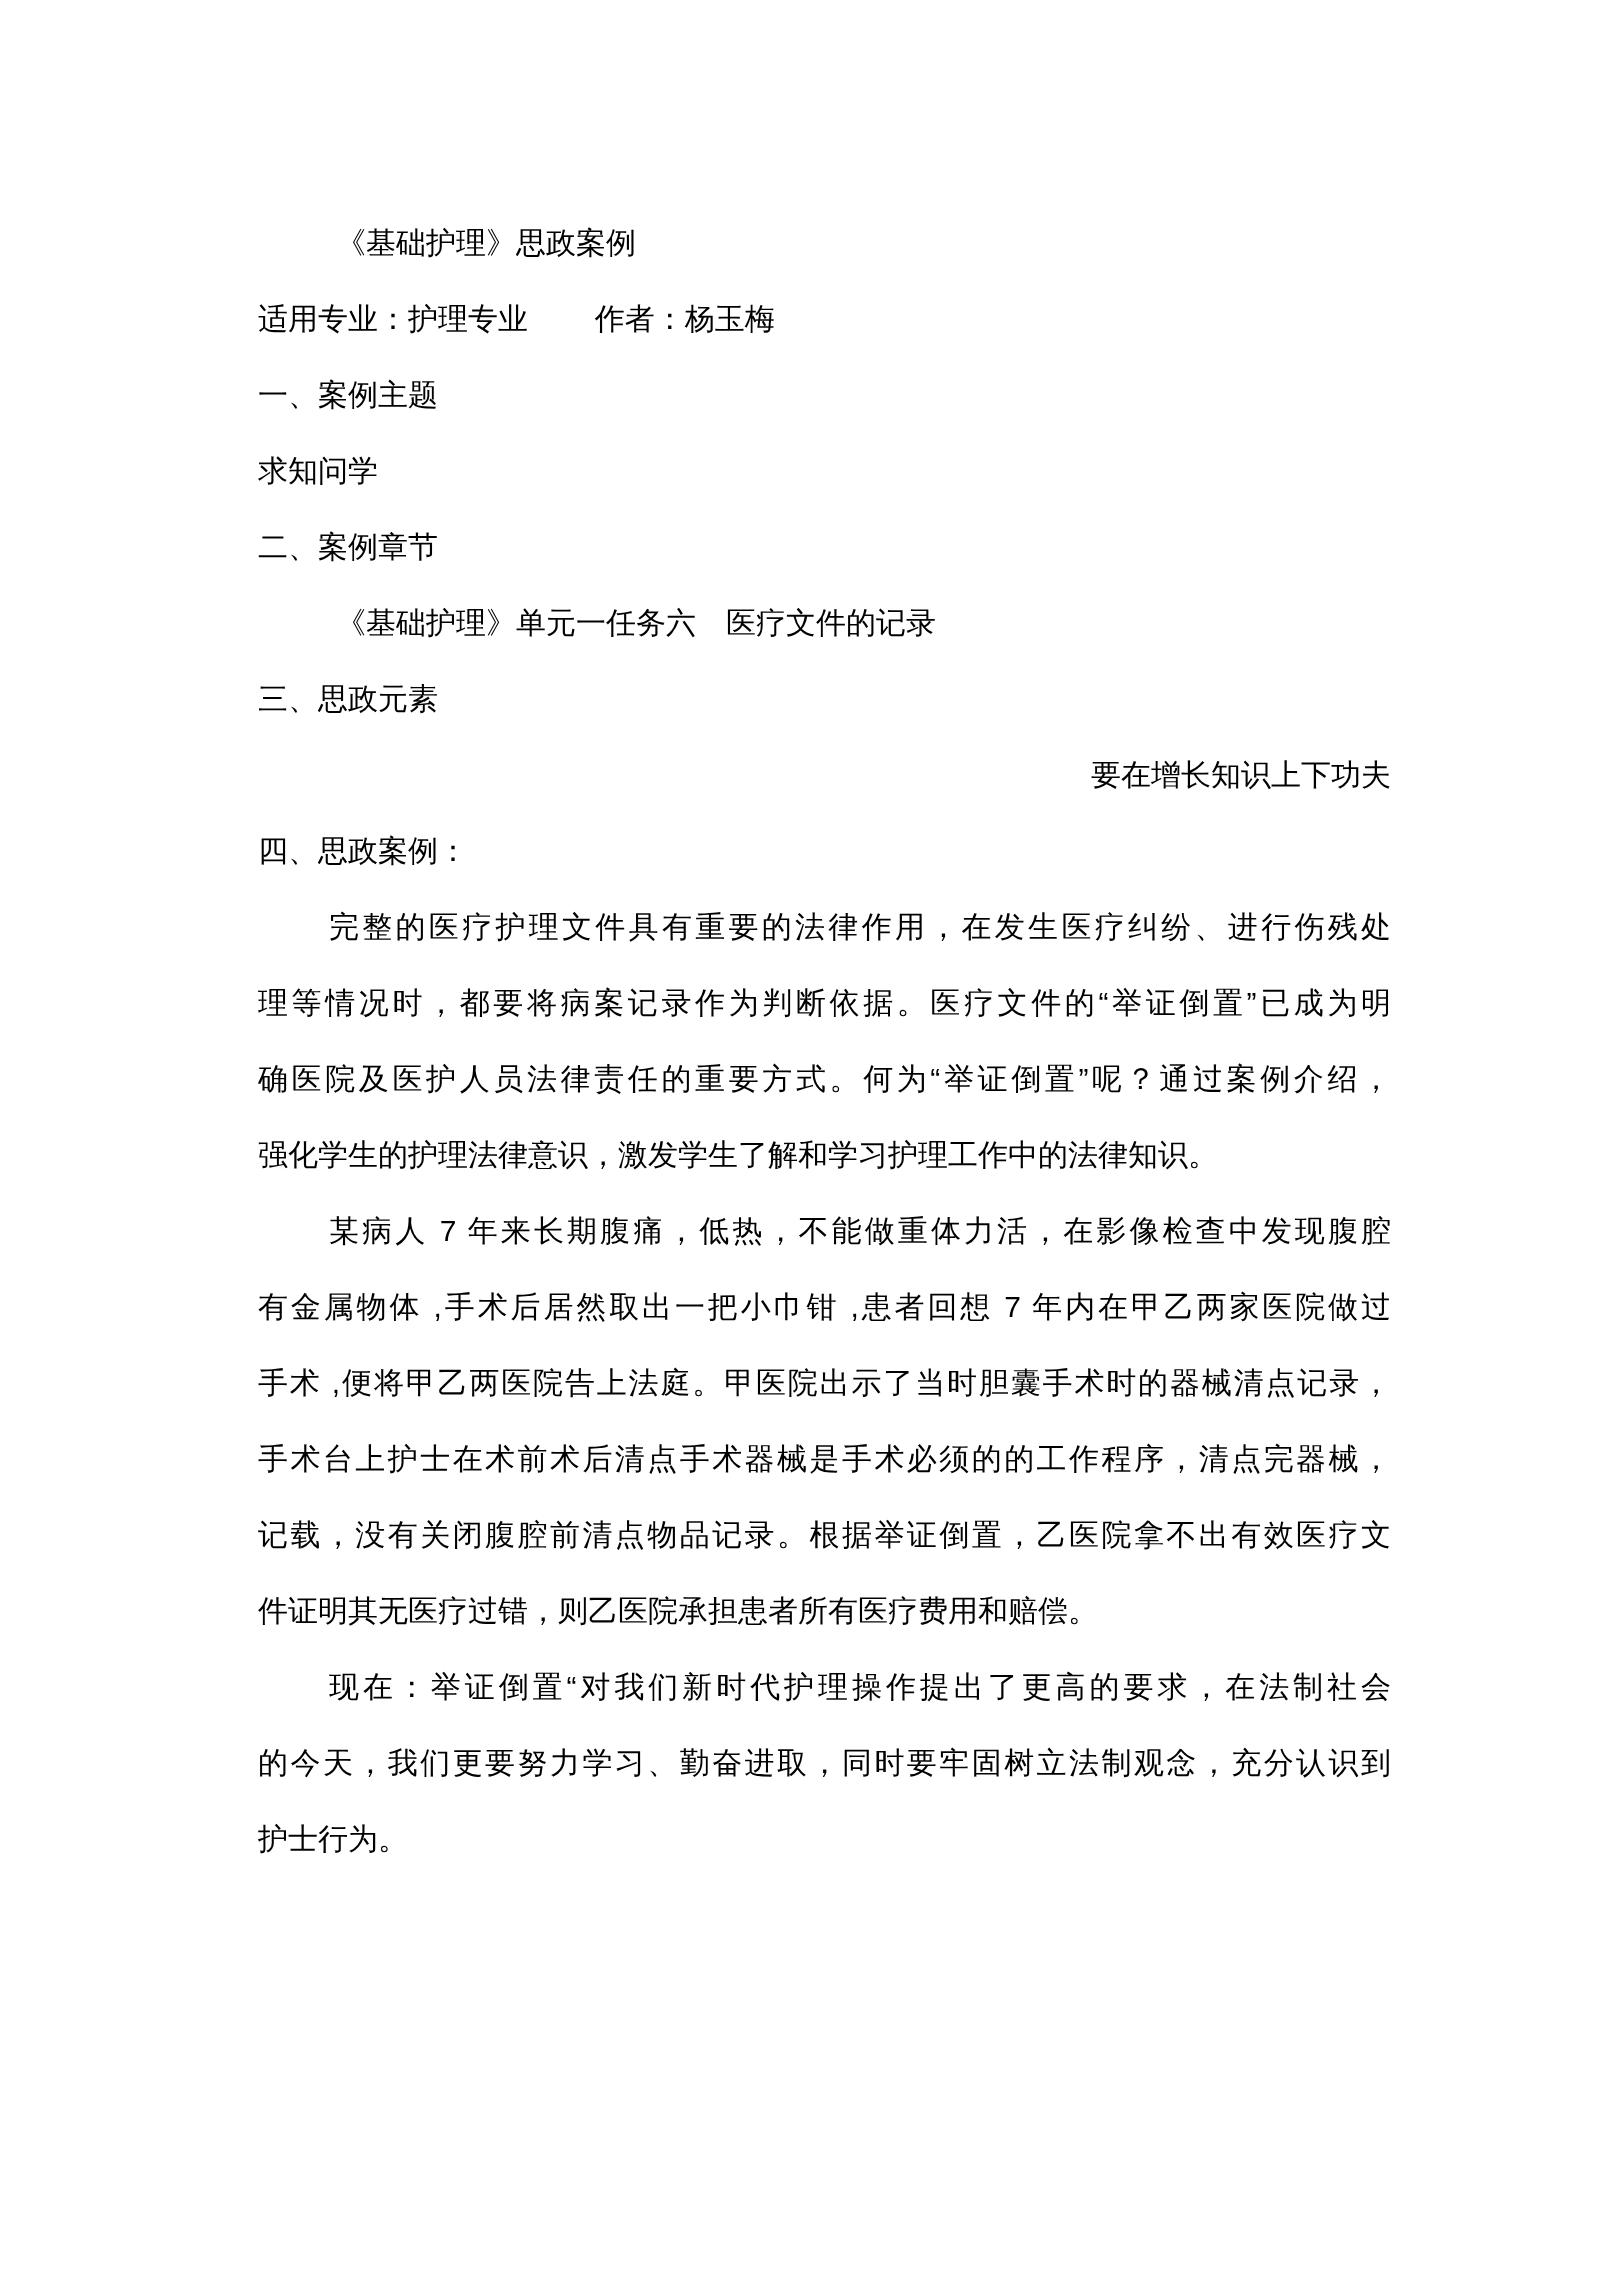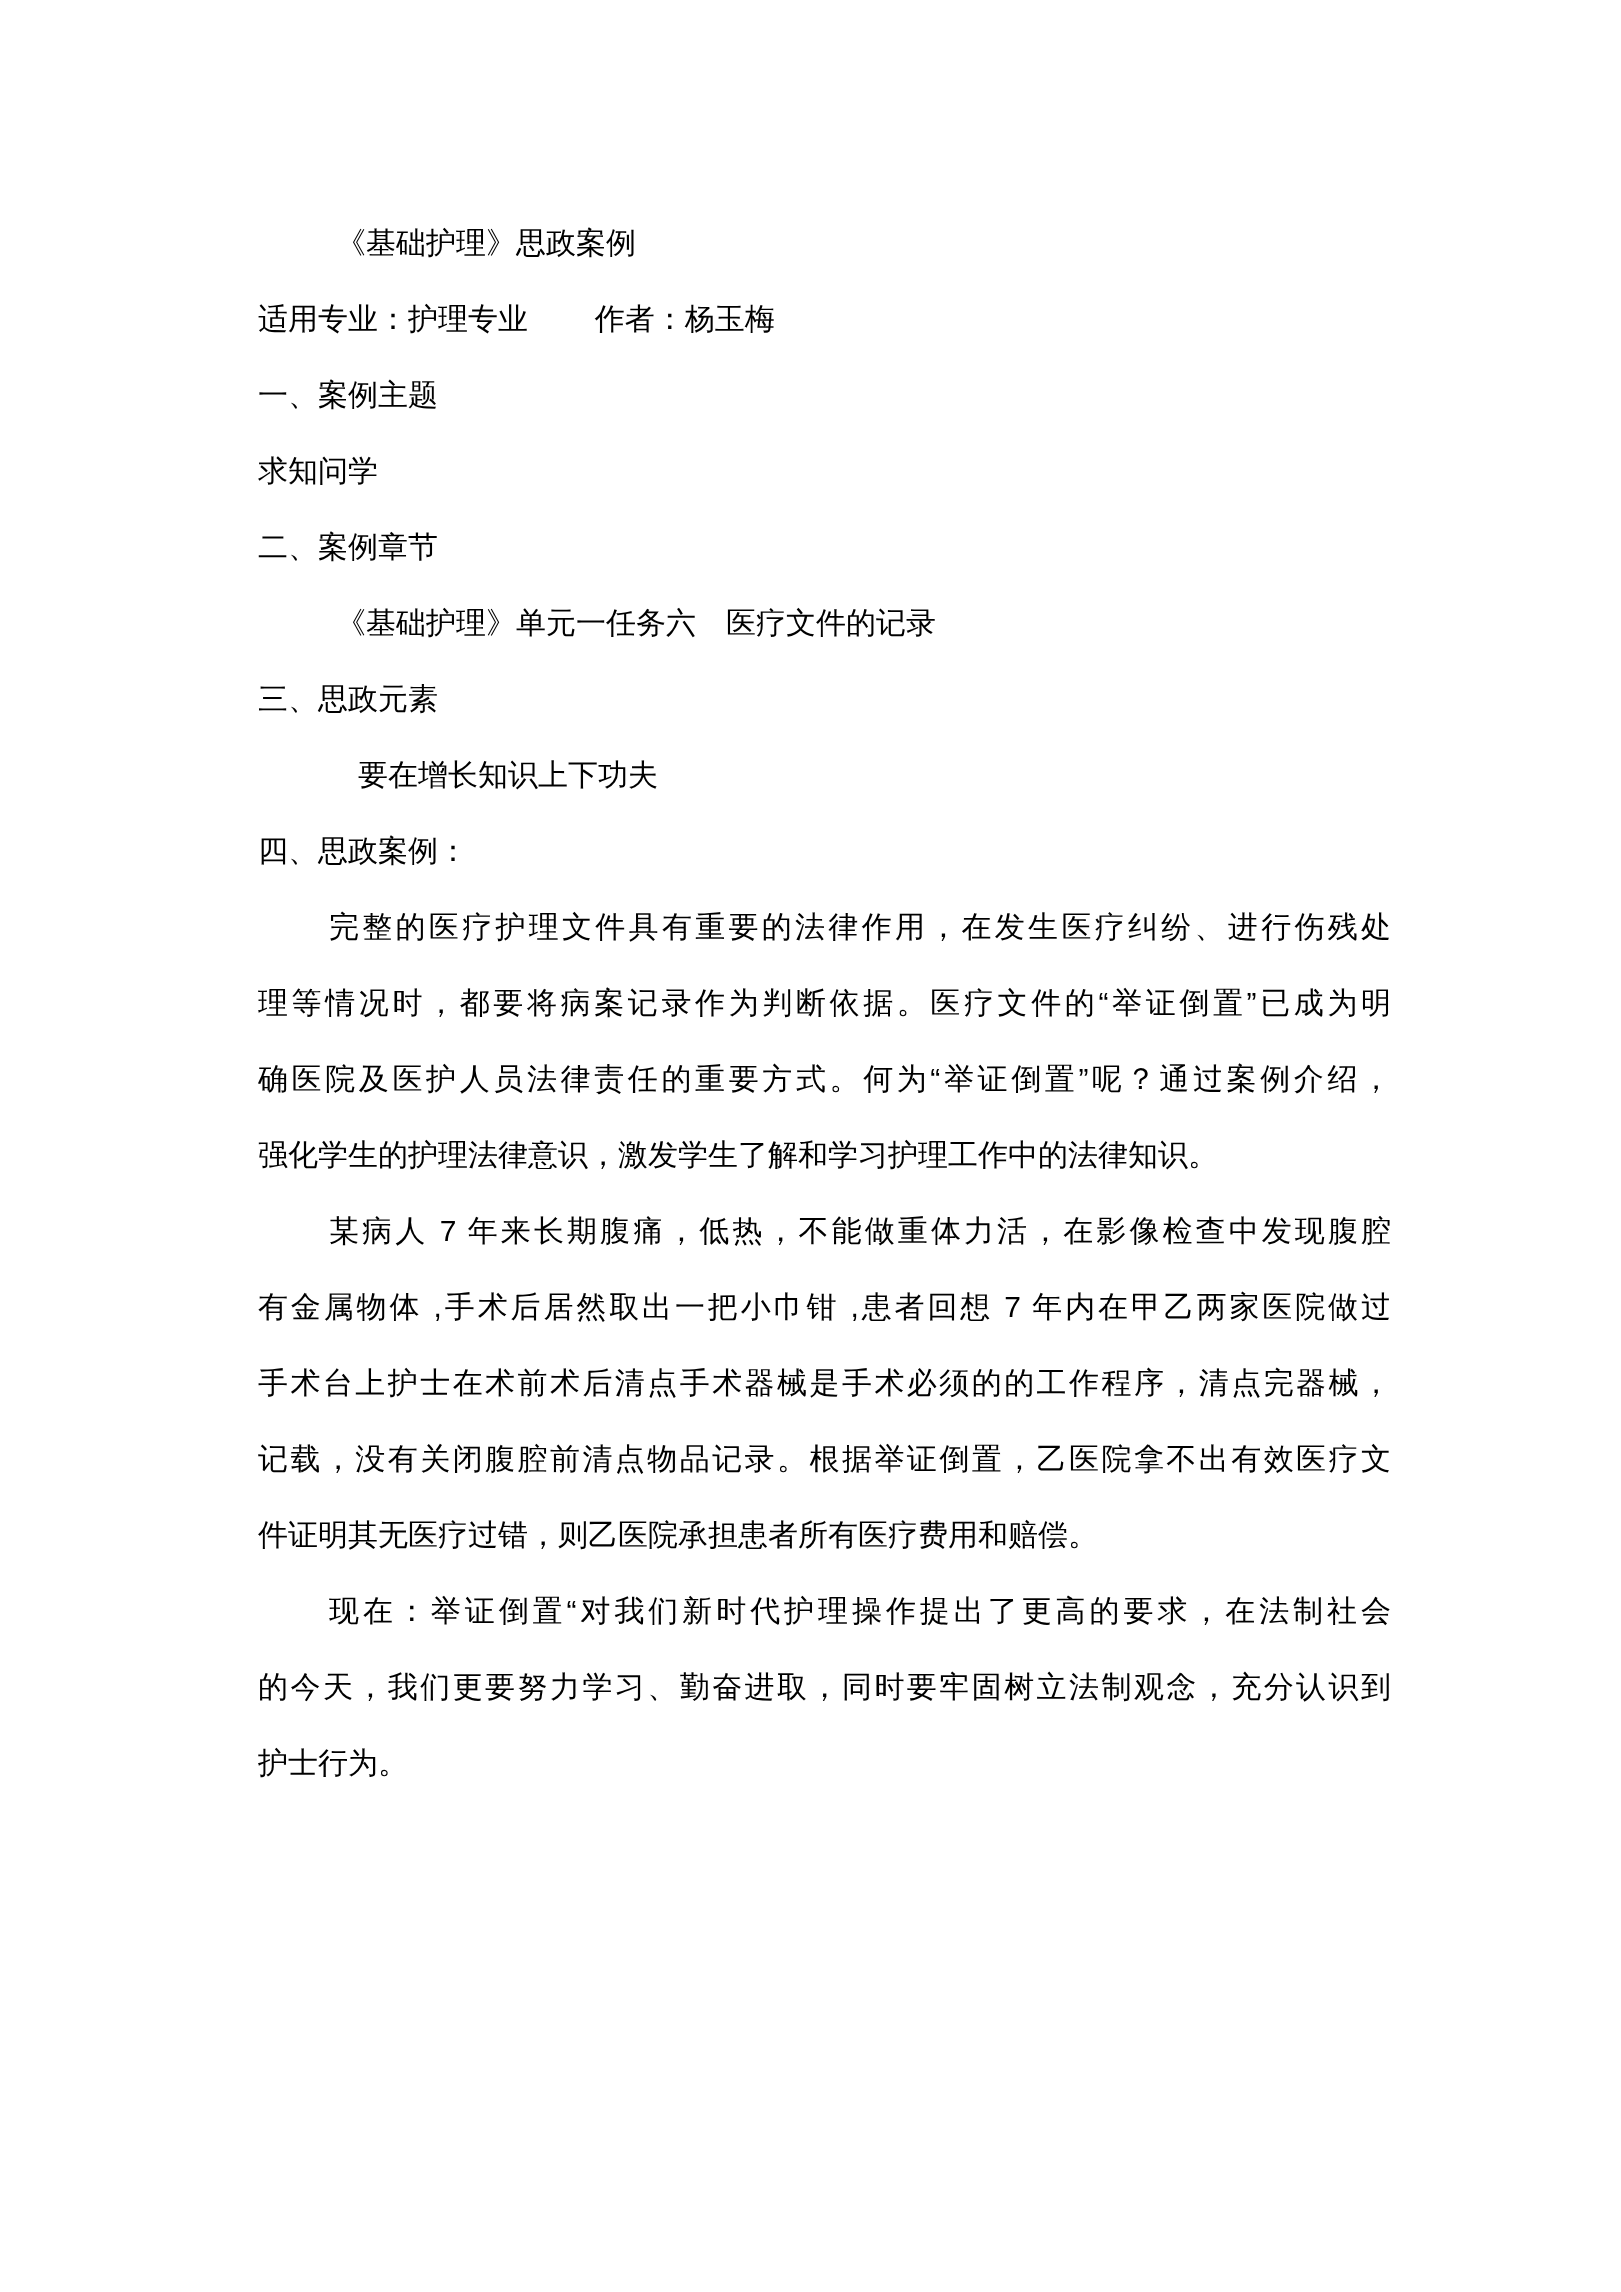--- a/index.html
+++ b/index.html
@@ -32,21 +32,21 @@
   }
   
   .line.fill {
     text-align: justify;
     text-align-last: justify;
     text-justify: inter-character;
   }
   
   .ind-t { text-indent: 78px; }   
   .ind-2 { text-indent: 71px; }   
-  .ind-3 { text-indent: 100px; }  
+  .ind-3 { text-indent: 100px; text-align: right; }  
 </style>
 </head>
 <body>
 
 <div class="page">
   <div class="textblock">
       <div class="line ind-t">《基础护理》思政案例</div>
       <div class="line">适用专业：护理专业        作者：杨玉梅</div>
       <div class="line">一、案例主题</div>
       <div class="line">求知问学</div>
@@ -54,20 +54,21 @@
       <div class="line ind-t">《基础护理》单元一任务六　医疗文件的记录</div>
       <div class="line">三、思政元素</div>
       <div class="line ind-3">要在增长知识上下功夫</div>
       <div class="line">四、思政案例：</div>
       <div class="line fill ind-2">完整的医疗护理文件具有重要的法律作用，在发生医疗纠纷、进行伤残处</div>
       <div class="line fill">理等情况时，都要将病案记录作为判断依据。医疗文件的“举证倒置”已成为明</div>
       <div class="line fill">确医院及医护人员法律责任的重要方式。何为“举证倒置”呢？通过案例介绍，</div>
       <div class="line">强化学生的护理法律意识，激发学生了解和学习护理工作中的法律知识。</div>
       <div class="line fill ind-2">某病人 7 年来长期腹痛，低热，不能做重体力活，在影像检查中发现腹腔</div>
       <div class="line fill">有金属物体 ,手术后居然取出一把小巾钳 ,患者回想 7 年内在甲乙两家医院做过</div>
+      <div class="line fill">手术 ,便将甲乙两医院告上法庭。甲医院出示了当时胆囊手术时的器械清点记录，</div>
       <div class="line fill">手术台上护士在术前术后清点手术器械是手术必须的的工作程序，清点完器械，</div>
       <div class="line fill">记载，没有关闭腹腔前清点物品记录。根据举证倒置，乙医院拿不出有效医疗文</div>
       <div class="line">件证明其无医疗过错，则乙医院承担患者所有医疗费用和赔偿。</div>
       <div class="line fill ind-2">现在：举证倒置“对我们新时代护理操作提出了更高的要求，在法制社会</div>
       <div class="line fill">的今天，我们更要努力学习、勤奋进取，同时要牢固树立法制观念，充分认识到</div>
       <div class="line">护士行为。</div>
     </div>
 </div>
 
 

